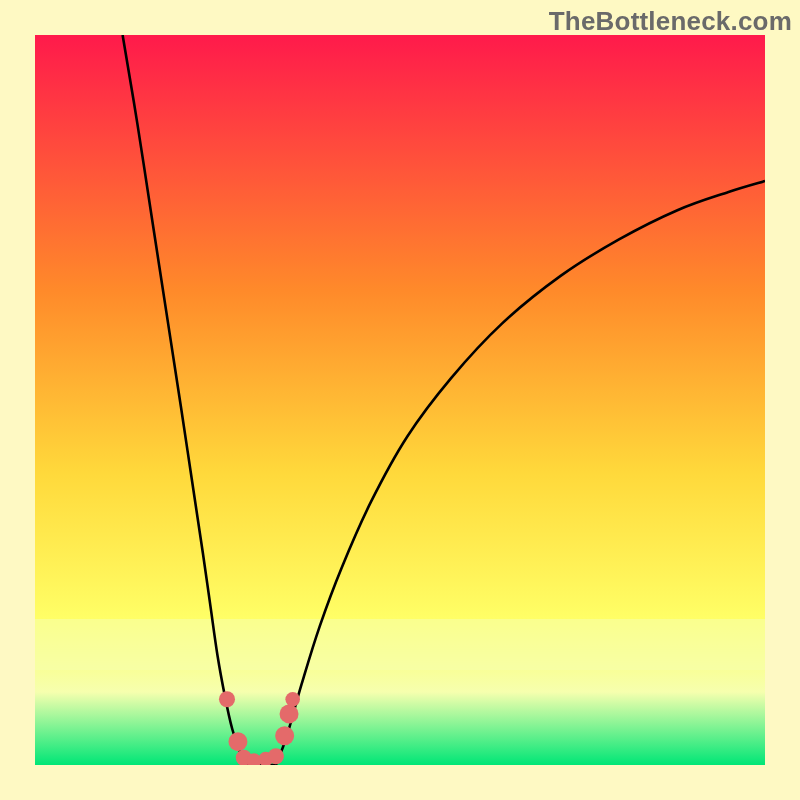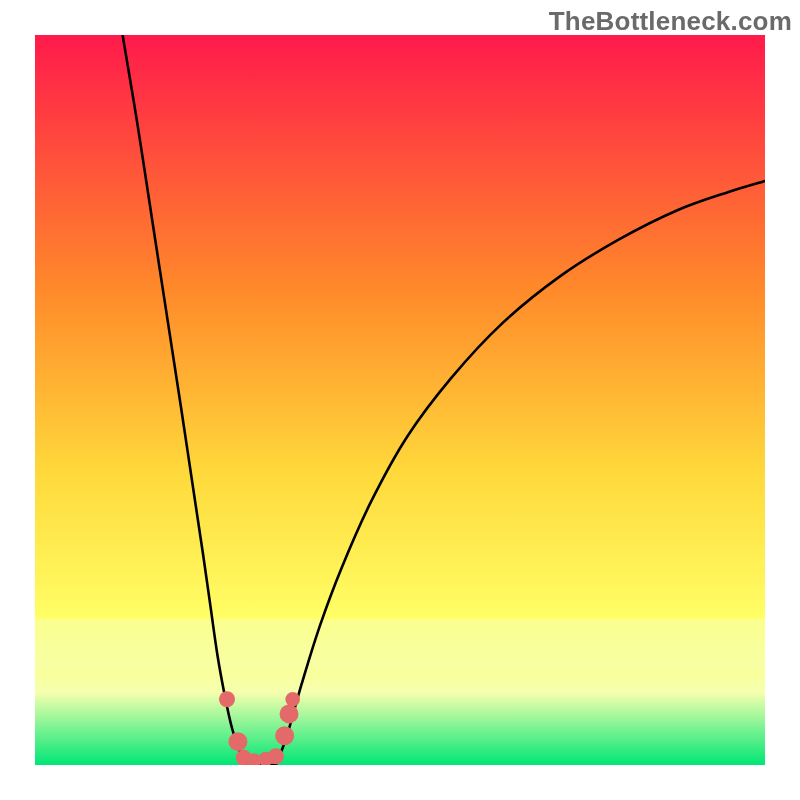--- a/index.html
+++ b/index.html
@@ -9,21 +9,21 @@
     height: 800px;
     background: #000;
     overflow: hidden;
   }
   .frame {
     position: absolute;
     left: 0;
     top: 0;
     width: 800px;
     height: 800px;
-    background: #ffffff;
+    background: #fef9c3;
     text-align: right;
   }
   .plot {
     position: absolute;
     left: 35px;
     top: 35px;
     width: 730px;
     height: 730px;
   }
   .watermark {

